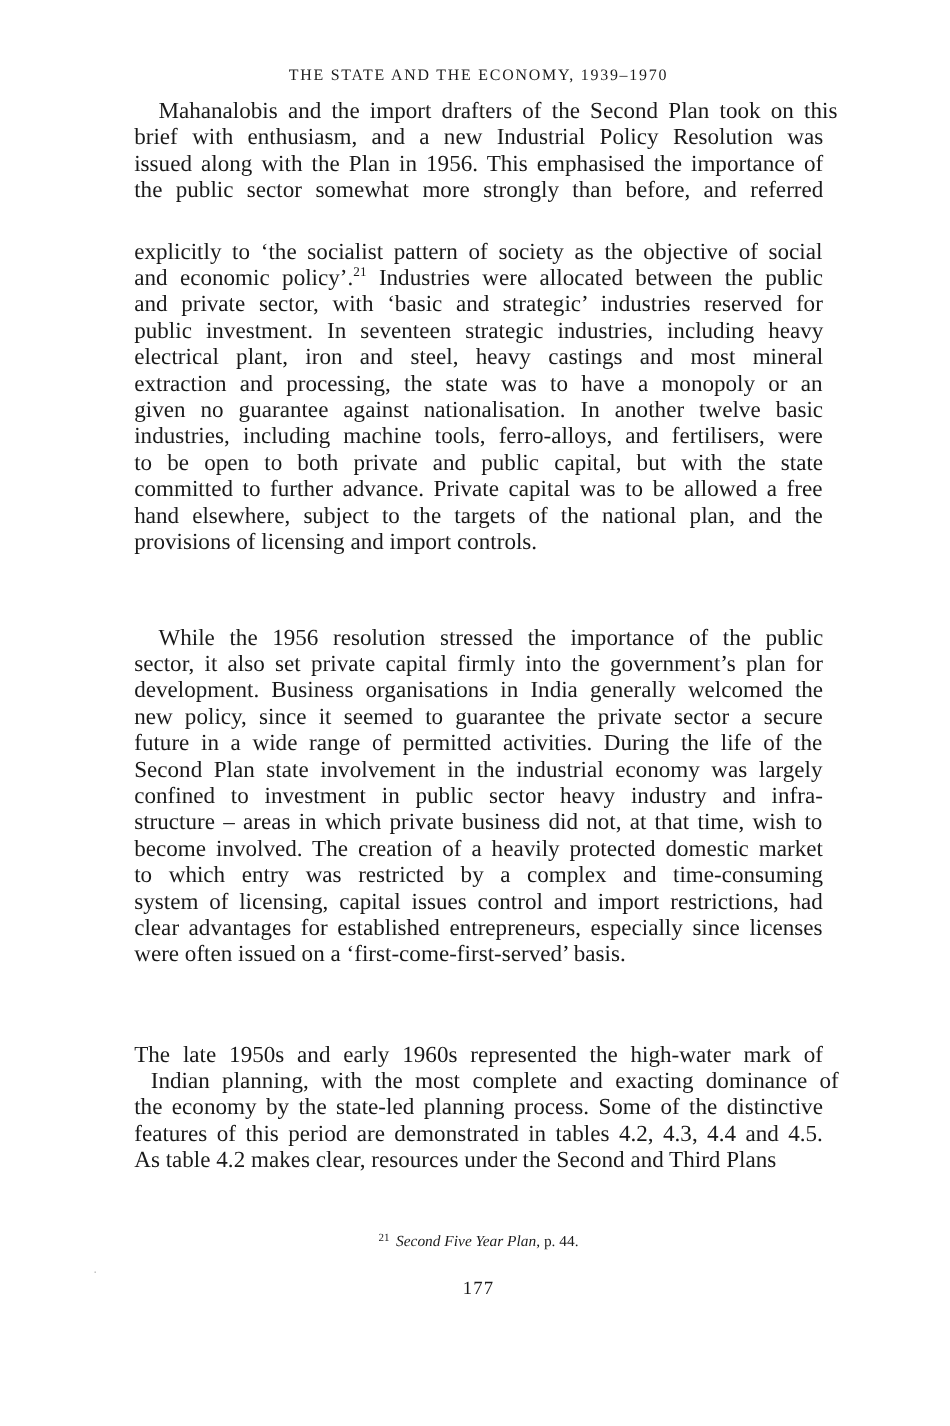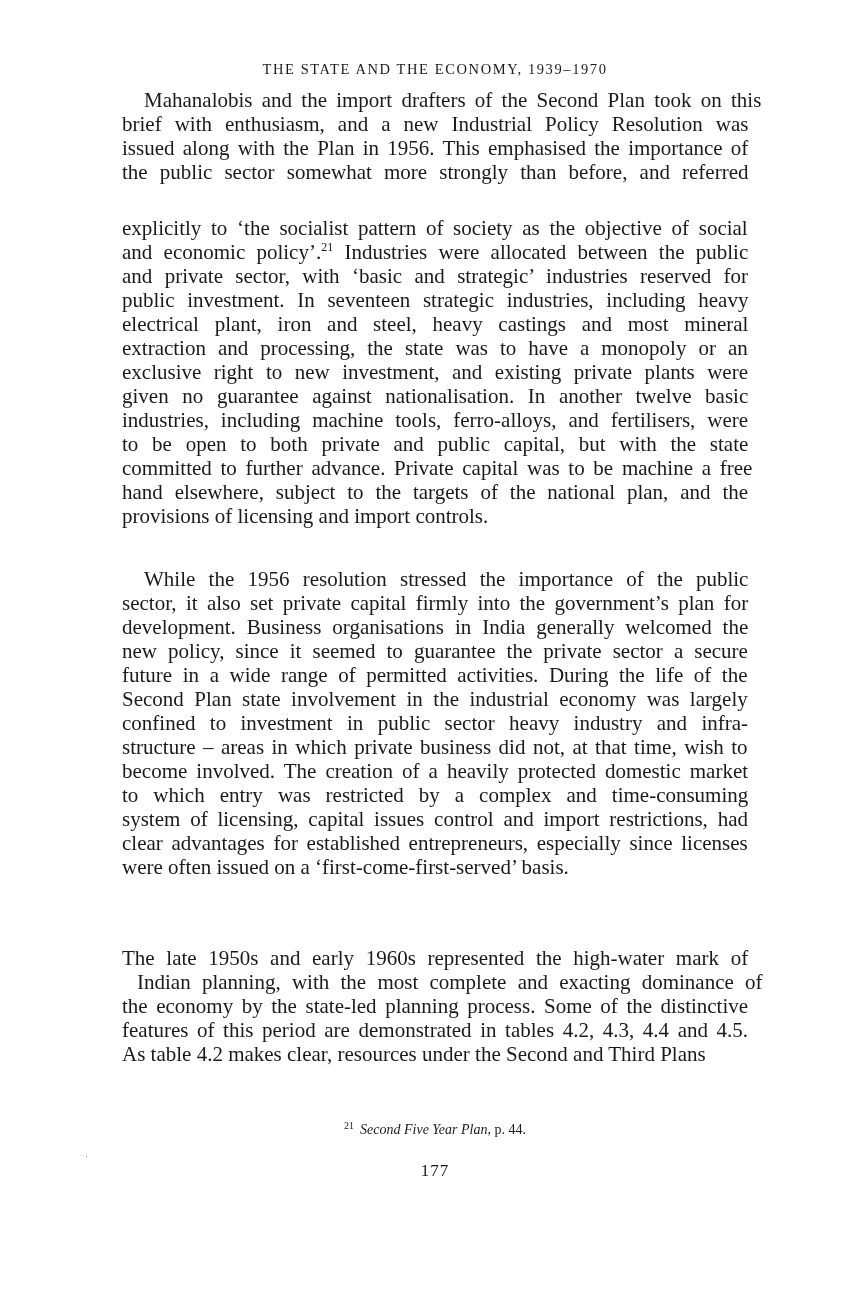--- a/index.html
+++ b/index.html
@@ -108,25 +108,24 @@
       <span class="line indent" style="text-align-last: left; display: block; word-spacing: 4px;"><span>Mahanalobis and the import drafters of the Second Plan took on this</span></span>
       <span class="line" style="text-align-last: left; display: block; word-spacing: 7.78px;"><span>brief with enthusiasm, and a new Industrial Policy Resolution was</span></span>
       <span class="line" style="text-align-last: left; display: block; word-spacing: 3px;"><span>issued along with the Plan in 1956. This emphasised the importance of</span></span>
       <span class="line" style="text-align-last: left; display: block; word-spacing: 6.89px;"><span>the public sector somewhat more strongly than before, and referred</span></span>
       <span class="line" style="text-align-last: left; display: block; word-spacing: 4.45px; margin-top: 32px;"><span>explicitly to ‘the socialist pattern of society as the objective of social</span></span>
       <span class="line" style="text-align-last: left; display: block; word-spacing: 6px;"><span>and economic policy’.</span><sup>21</sup><span> Industries were allocated between the public</span></span>
       <span class="line" style="text-align-last: left; display: block; word-spacing: 7.11px;"><span>and private sector, with ‘basic and strategic’ industries reserved for</span></span>
       <span class="line" style="text-align-last: left; display: block; word-spacing: 7.43px;"><span>public investment. In seventeen strategic industries, including heavy</span></span>
       <span class="line" style="text-align-last: left; display: block; word-spacing: 10.44px;"><span>electrical plant, iron and steel, heavy castings and most mineral</span></span>
       <span class="line" style="text-align-last: left; display: block; word-spacing: 6.73px;"><span>extraction and processing, the state was to have a monopoly or an</span></span>
-      <span class="line" style="text-align-last: left; display: block; word-spacing: 7.22px;"><span>exclusive right to new investment, and existing private plants were</span></span>
       <span class="line" style="text-align-last: left; display: block; word-spacing: 8.38px;"><span>given no guarantee against nationalisation. In another twelve basic</span></span>
       <span class="line" style="text-align-last: left; display: block; word-spacing: 6.71px;"><span>industries, including machine tools, ferro-alloys, and fertilisers, were</span></span>
       <span class="line" style="text-align-last: left; display: block; word-spacing: 8.5px;"><span>to be open to both private and public capital, but with the state</span></span>
-      <span class="line" style="text-align-last: left; display: block; word-spacing: 3.45px;"><span>committed to further advance. Private capital was to be machine a free</span></span>
+      <span class="line" style="text-align-last: left; display: block; word-spacing: 3.45px;"><span>committed to further advance. Private capital was to be allowed a free</span></span>
       <span class="line" style="text-align-last: left; display: block; word-spacing: 6.64px;"><span>hand elsewhere, subject to the targets of the national plan, and the</span></span>
       <span class="line last"><span>provisions of licensing and import controls.</span></span>
     </div>
   <div class="body-text para-2">
       <span class="line indent" style="text-align-last: left; display: block; word-spacing: 8px;"><span>While the 1956 resolution stressed the importance of the public</span></span>
       <span class="line" style="text-align-last: left; display: block; word-spacing: 4.09px;"><span>sector, it also set private capital firmly into the government’s plan for</span></span>
       <span class="line" style="text-align-last: left; display: block; word-spacing: 5.71px;"><span>development. Business organisations in India generally welcomed the</span></span>
       <span class="line" style="text-align-last: left; display: block; word-spacing: 5.82px;"><span>new policy, since it seemed to guarantee the private sector a secure</span></span>
       <span class="line" style="text-align-last: left; display: block; word-spacing: 5.33px;"><span>future in a wide range of permitted activities. During the life of the</span></span>
       <span class="line" style="text-align-last: left; display: block; word-spacing: 5.22px;"><span>Second Plan state involvement in the industrial economy was largely</span></span>

